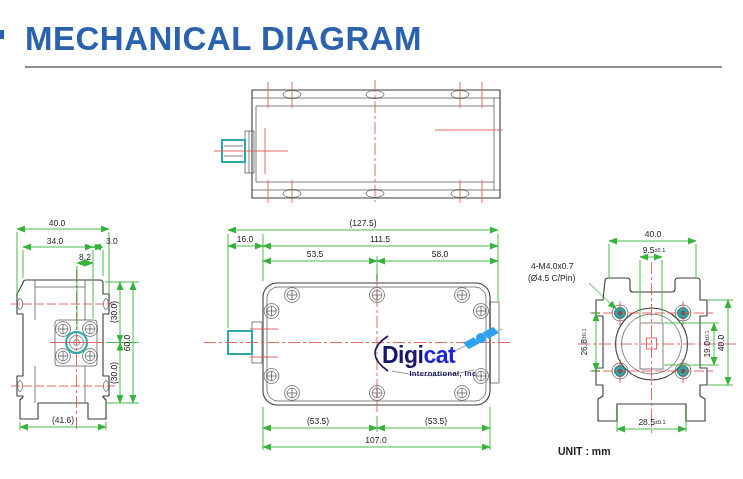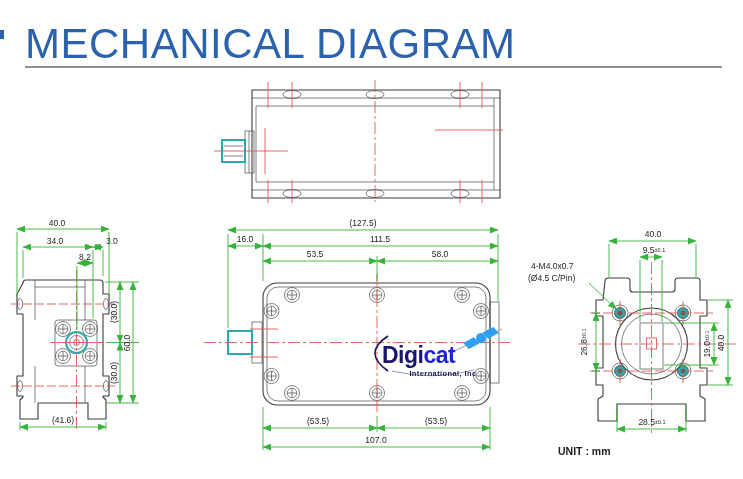--- a/index.html
+++ b/index.html
@@ -1,19 +1,19 @@
 <!DOCTYPE html>
 <html><head>
 <meta charset="utf-8">
 <style>
   html,body{margin:0;padding:0;background:#ffffff;}
   body{width:743px;height:479px;position:relative;overflow:hidden;font-family:"Liberation Sans",sans-serif;}
   .page{position:absolute;inset:0;background:#fff;}
   .accent-square{position:absolute;left:0;top:30px;width:4px;height:9px;background:#2a62ad;}
-  .page-title{position:absolute;left:25px;top:20px;margin:0;font-size:42px;font-weight:normal;color:#2a62ad;letter-spacing:0.5px;font-family:"Liberation Sans",sans-serif;white-space:nowrap;}
+  .page-title{position:absolute;left:25px;top:20px;margin:0;font-size:33px;font-weight:bold;color:#2a62ad;letter-spacing:0.5px;font-family:"Liberation Sans",sans-serif;white-space:nowrap;}
   .title-divider{position:absolute;left:25px;top:66px;width:697px;height:2px;background:#8f8f8f;}
   svg{position:absolute;left:0;top:0;}
   .ol{stroke:#3c3c3c;stroke-width:1.1;fill:none;stroke-linejoin:round;stroke-linecap:round;}
   .olt{stroke:#4a4a4a;stroke-width:0.7;fill:none;}
   .dim{stroke:#35b33a;stroke-width:0.9;fill:none;}
   .cl{stroke:#e25858;stroke-width:0.9;fill:none;}
   .cld{stroke-dasharray:12 3 3 3;}
   .teal{stroke:#2ba8a8;stroke-width:2;fill:none;}
   text{font-family:"Liberation Sans",sans-serif;fill:#1d1d1d;}
   .dt{font-size:8.5px;}

